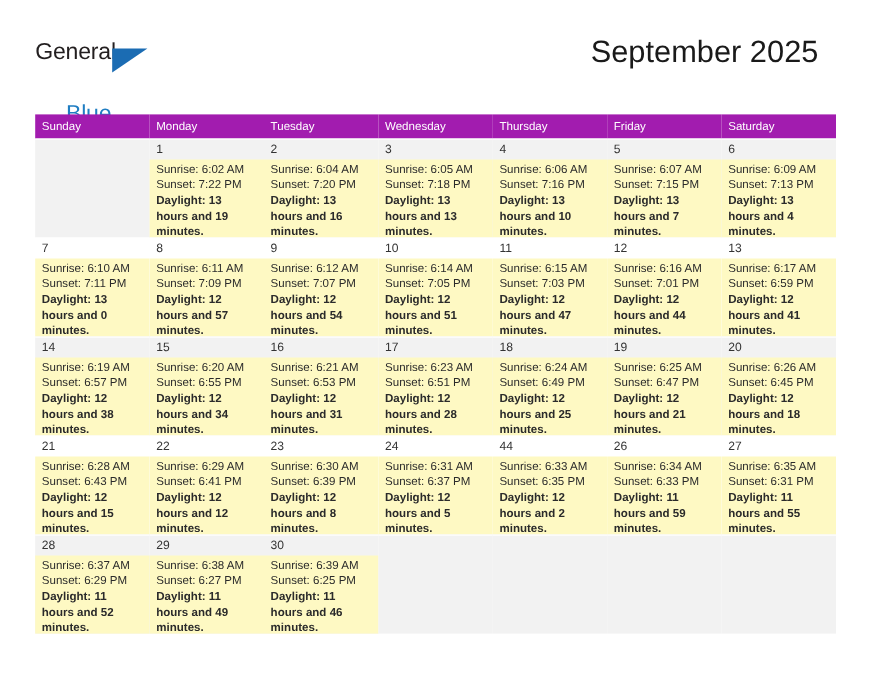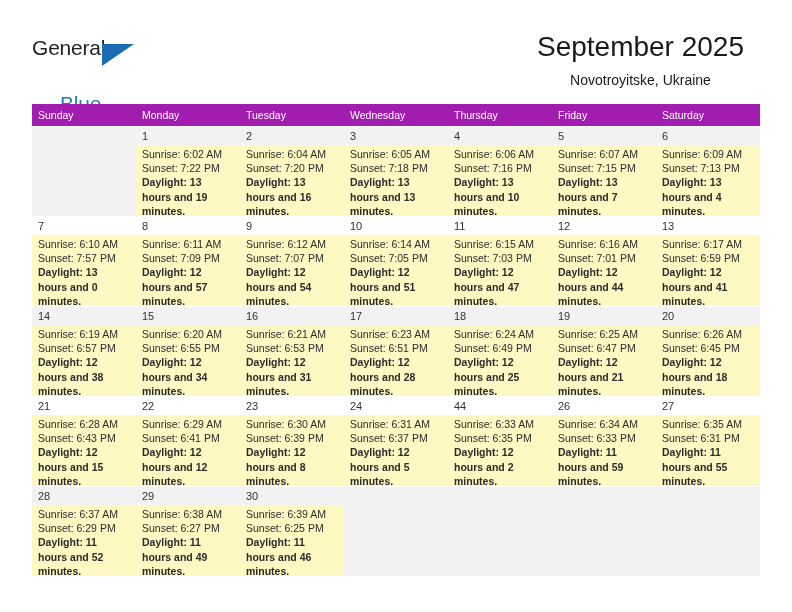--- a/index.html
+++ b/index.html
@@ -157,21 +157,20 @@
   <div class="header">
 
     <div class="logo">
       <span class="logo-general">General</span>
       <span class="logo-tri"></span>
       <span class="logo-blue">Blue</span>
     </div>
 
     <div class="title-block">
       <div class="cal-title">September 2025</div>
-      <div class="cal-subtitle">Novotroyitske, Ukraine</div>
     </div>
 
   </div>
 
   <table class="calendar">
     <thead>
       <tr id="weekday-row">
           <th>Sunday</th>
           <th>Monday</th>
           <th>Tuesday</th>
@@ -249,21 +248,21 @@
               </span>
             </div>
           </td>
         </tr>
         <tr class="row-plain">
           <td>
             <div class="cell-inner">
               <span class="daynum">7</span>
               <span class="daybody">
                 <span>Sunrise: 6:10 AM</span>
-                <span>Sunset: 7:57 PM</span>
+                <span>Sunset: 7:11 PM</span>
                 <span class="dl">Daylight: 13 hours and 0 minutes.</span>
               </span>
             </div>
           </td>
           <td>
             <div class="cell-inner">
               <span class="daynum">8</span>
               <span class="daybody">
                 <span>Sunrise: 6:11 AM</span>
                 <span>Sunset: 7:09 PM</span>

